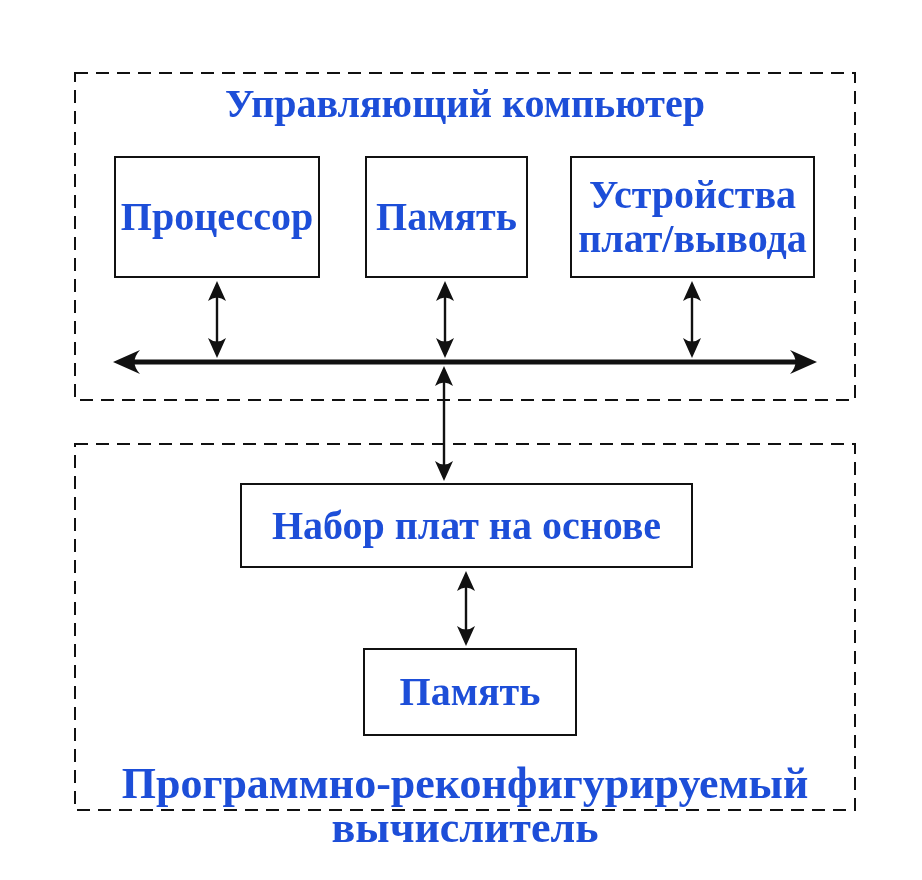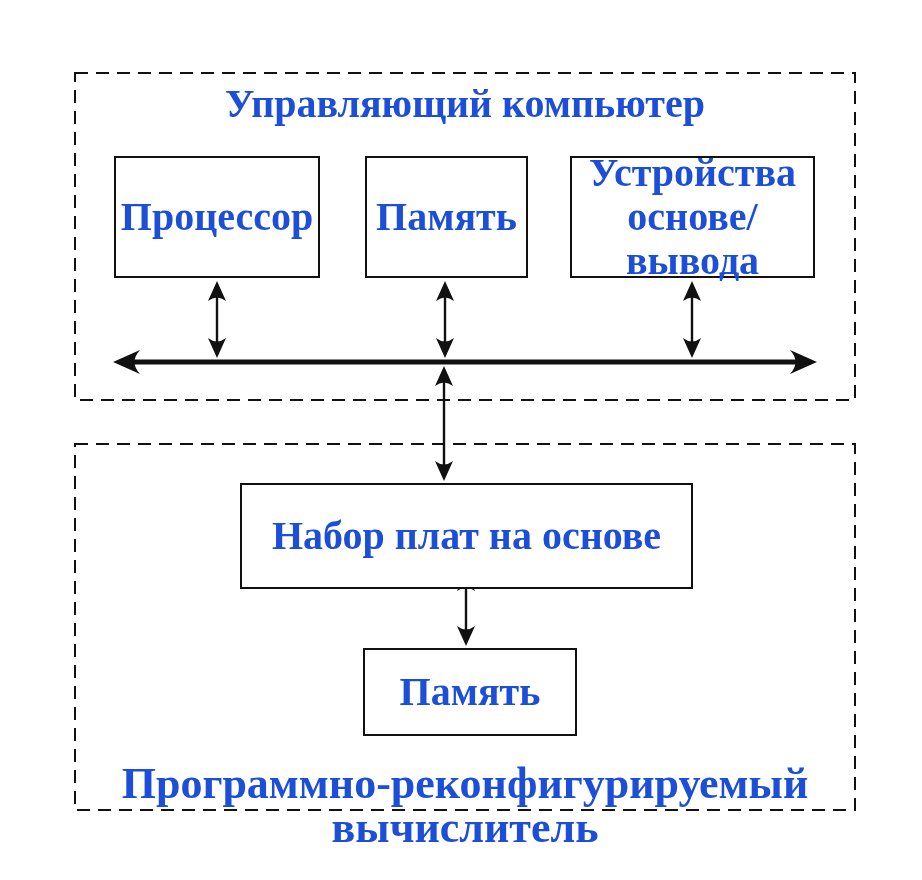--- a/index.html
+++ b/index.html
@@ -53,21 +53,21 @@
     align-items: center;
     justify-content: center;
     text-align: center;
     font-size: 40px;
     line-height: 44px;
     z-index: 2;
   }
   .node-processor { left: 114px; top: 156px; width: 206px; height: 122px; }
   .node-memory-top { left: 365px; top: 156px; width: 163px; height: 122px; }
   .node-io { left: 570px; top: 156px; width: 245px; height: 122px; text-align: center; }
-  .node-fpga { left: 240px; top: 483px; width: 453px; height: 106px; line-height: 42px; }
+  .node-fpga { left: 240px; top: 483px; width: 453px; height: 85px; line-height: 42px; }
   .node-memory-bottom { left: 363px; top: 648px; width: 214px; height: 88px; }
 </style>
 </head>
 <body>
 
 <div class="canvas">
 
   <svg class="wires" width="922" height="880" viewBox="0 0 922 880">
 
     <rect x="75" y="73" width="780" height="327" fill="none" stroke="#111111" stroke-width="2" stroke-dasharray="13 8"></rect>
@@ -115,21 +115,21 @@
   <div class="node node-processor">
     <span>Процессор</span>
   </div>
 
   <div class="node node-memory-top">
     <span>Память</span>
   </div>
 
   <div class="node node-io">
     <span>Устройства</span>
-    <span>основе/вывода</span>
+    <span>плат/вывода</span>
   </div>
 
   <div class="node node-fpga">
     <span>Набор плат на основе</span>
   </div>
 
   <div class="node node-memory-bottom">
     <span>Память</span>
   </div>
 

